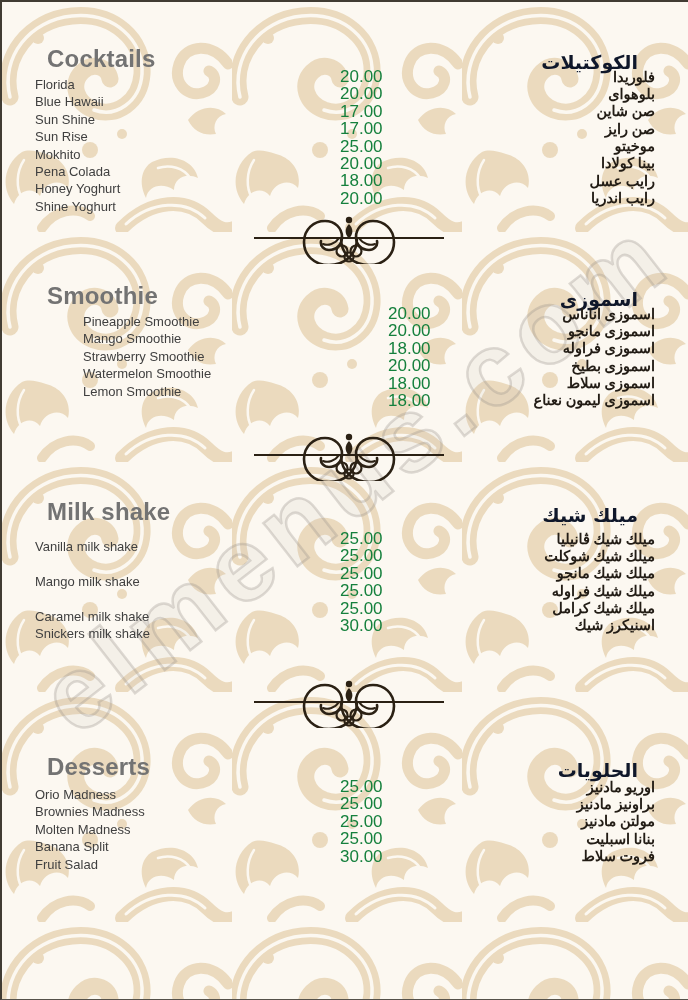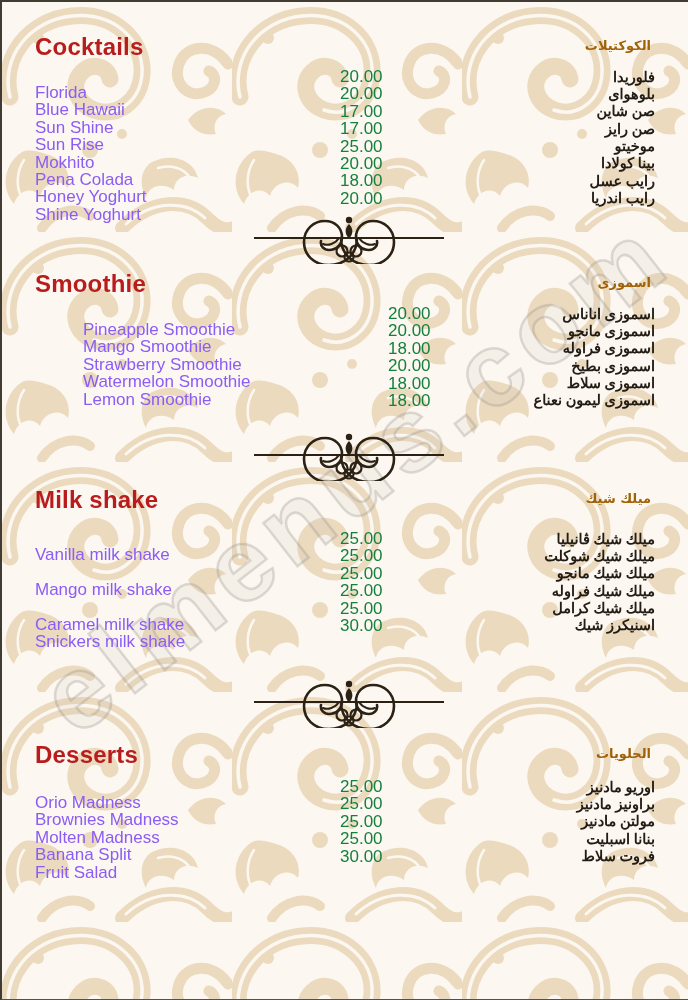--- a/index.html
+++ b/index.html
@@ -24,35 +24,35 @@
     transform:rotate(-38deg);transform-origin:0 0;
     color:rgba(190,184,175,0.13);
     -webkit-text-stroke:2.5px rgba(150,144,136,0.30);
     pointer-events:none;
   }
 
   .menu-section{position:absolute;left:33px;right:33px;}
   .s0{top:31px;}  .s1{top:268px;}  .s2{top:484px;}  .s3{top:739px;}
 
   .sec-title-en{
-    position:absolute;left:0;top:0;margin:0;
-    font-size:24px;font-weight:bold;color:#b91c1c;letter-spacing:0.2px;
+    position:absolute;left:0;top:0;margin:12px;
+    font-size:24px;font-weight:bold;color:#737373;letter-spacing:0.2px;
   }
   .sec-title-ar{
-    position:absolute;right:0;top:1px;margin:4px;direction:rtl;
+    position:absolute;right:0;top:1px;margin:17px;direction:rtl;
     font-family:"DejaVu Sans", sans-serif;
-    font-size:13px;font-weight:bold;color:#a16207;
+    font-size:19px;font-weight:bold;color:#0f172a;
   }
   .rows{position:absolute;left:0;right:0;}
   .s0 .rows{top:35px;} .s1 .rows{top:35px;margin-left:48px;} .s2 .rows{top:44px;} .s3 .rows{top:37px;}
 
   .row{position:relative;height:17.4px;}
   .row .en{
-    position:absolute;left:0;top:16px;white-space:nowrap;
-    font-size:17px;line-height:17.4px;color:#8b5cf6;
+    position:absolute;left:0;top:8px;white-space:nowrap;
+    font-size:13px;line-height:17.4px;color:#404040;
   }
   .row .price{
     position:absolute;left:305px;top:0;
     font-size:17px;line-height:17.4px;color:#15803d;
   }
   .row .ar{
     position:absolute;right:0;top:0.5px;white-space:nowrap;direction:rtl;
     font-family:Liberation Serif, serif;
     font-size:14.5px;line-height:17px;font-weight:bold;color:#221c15;
   }

